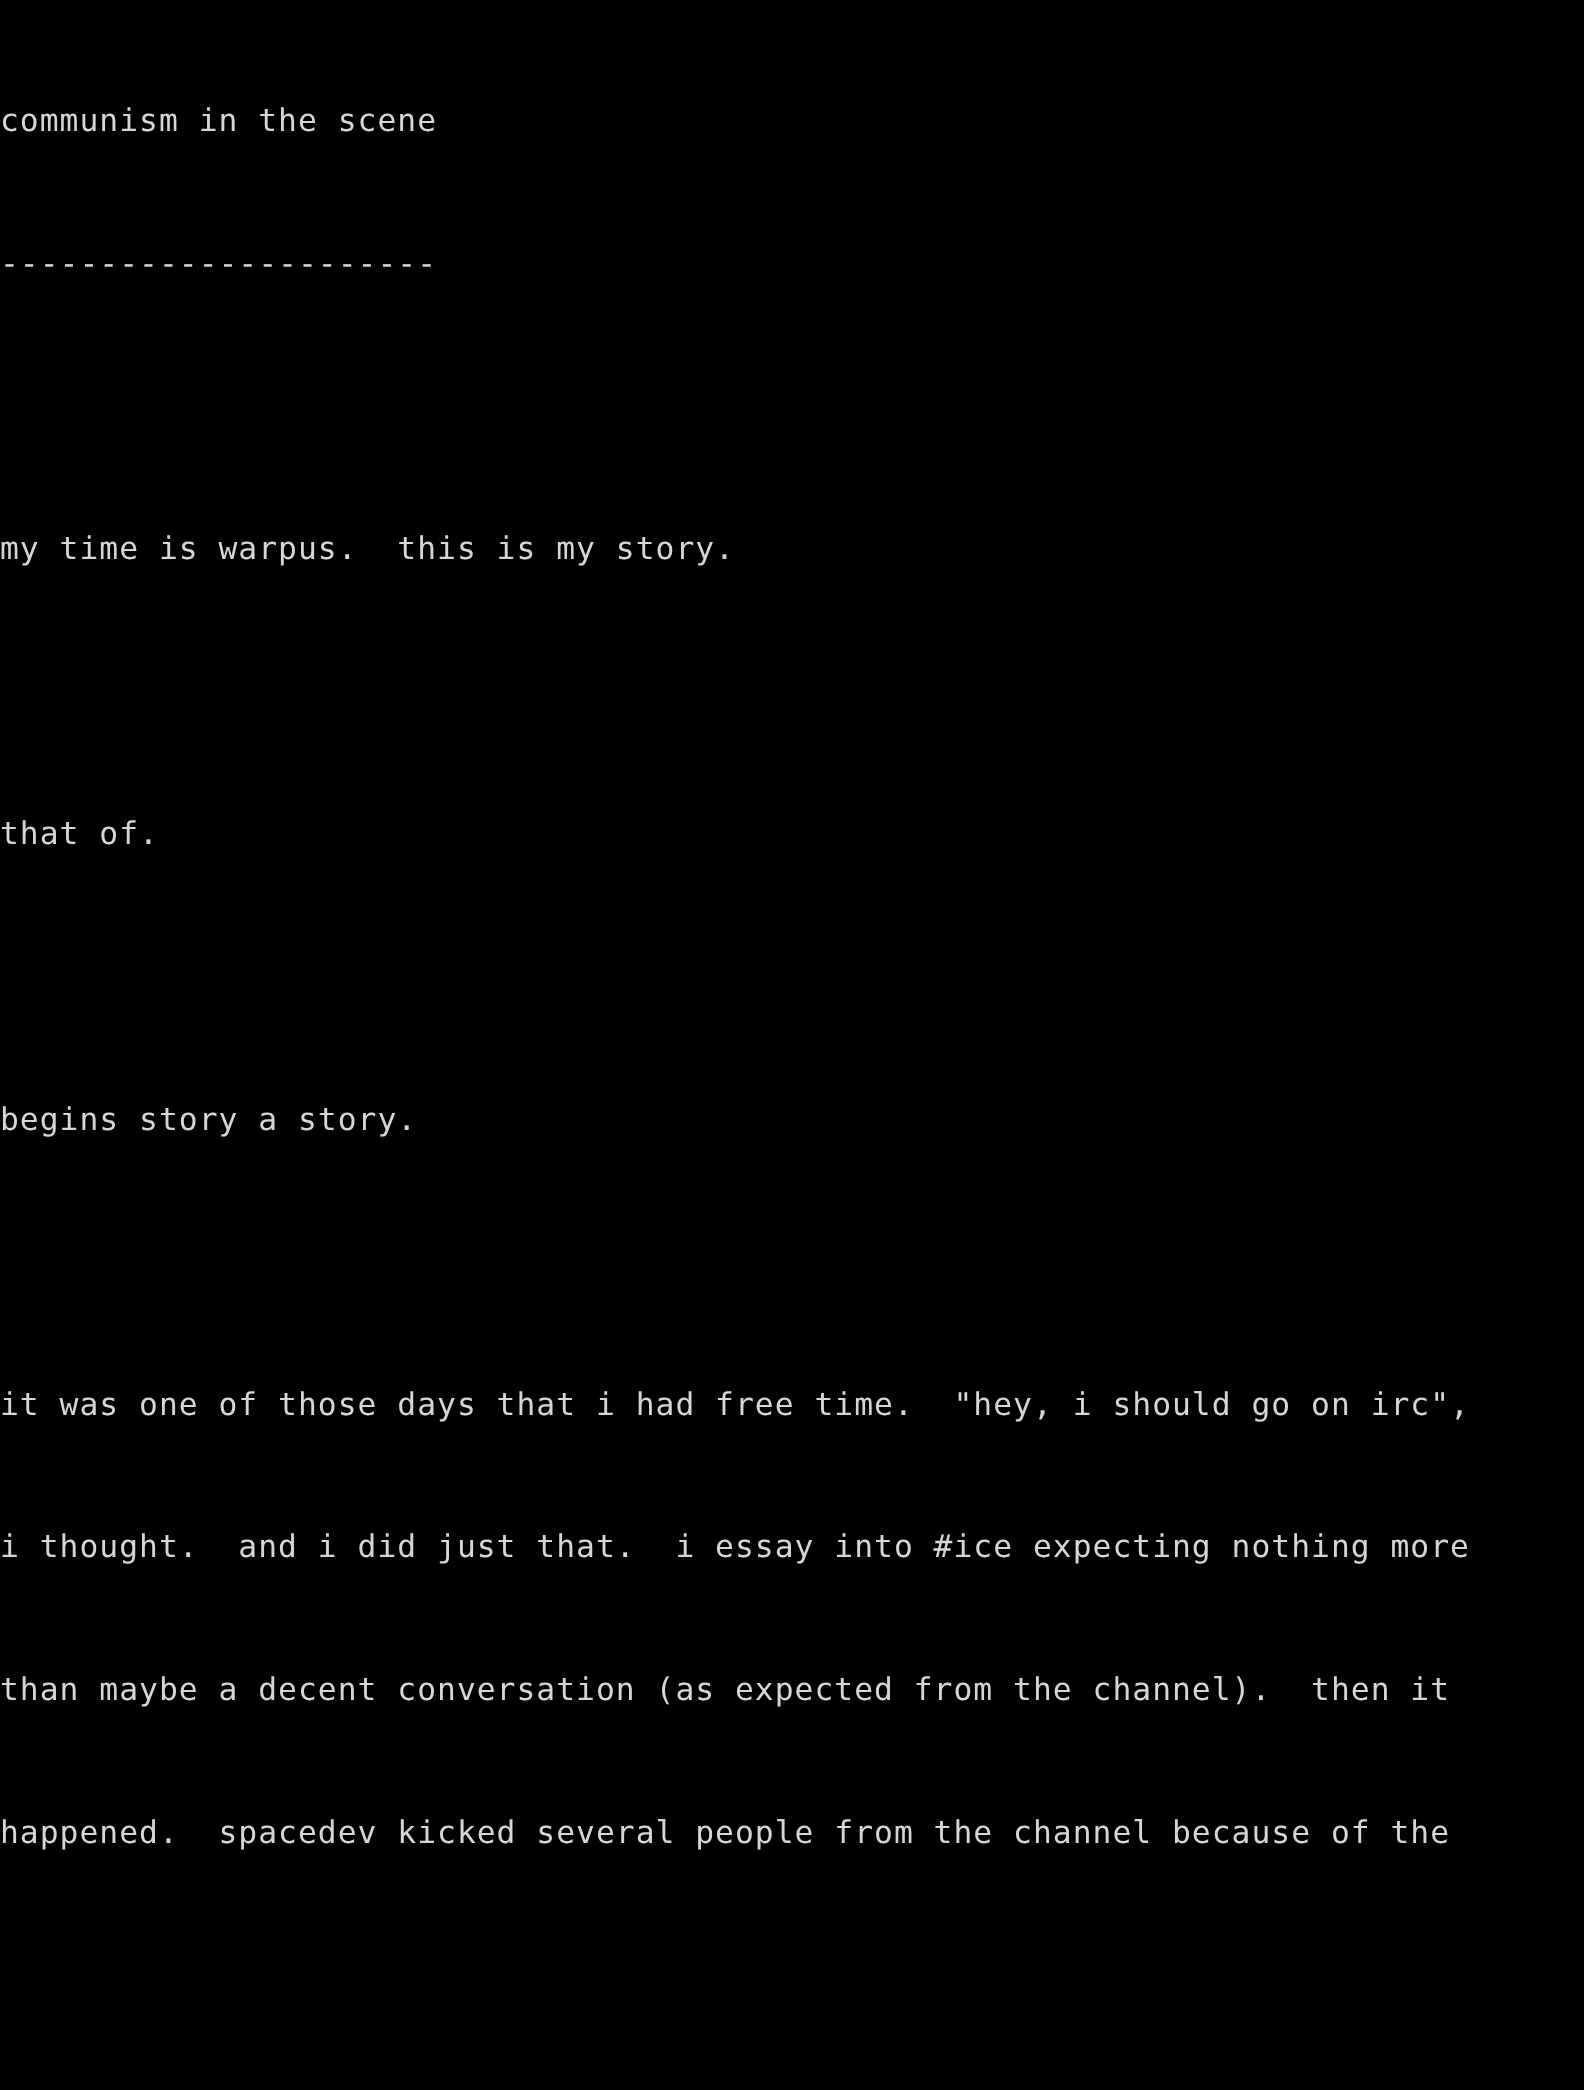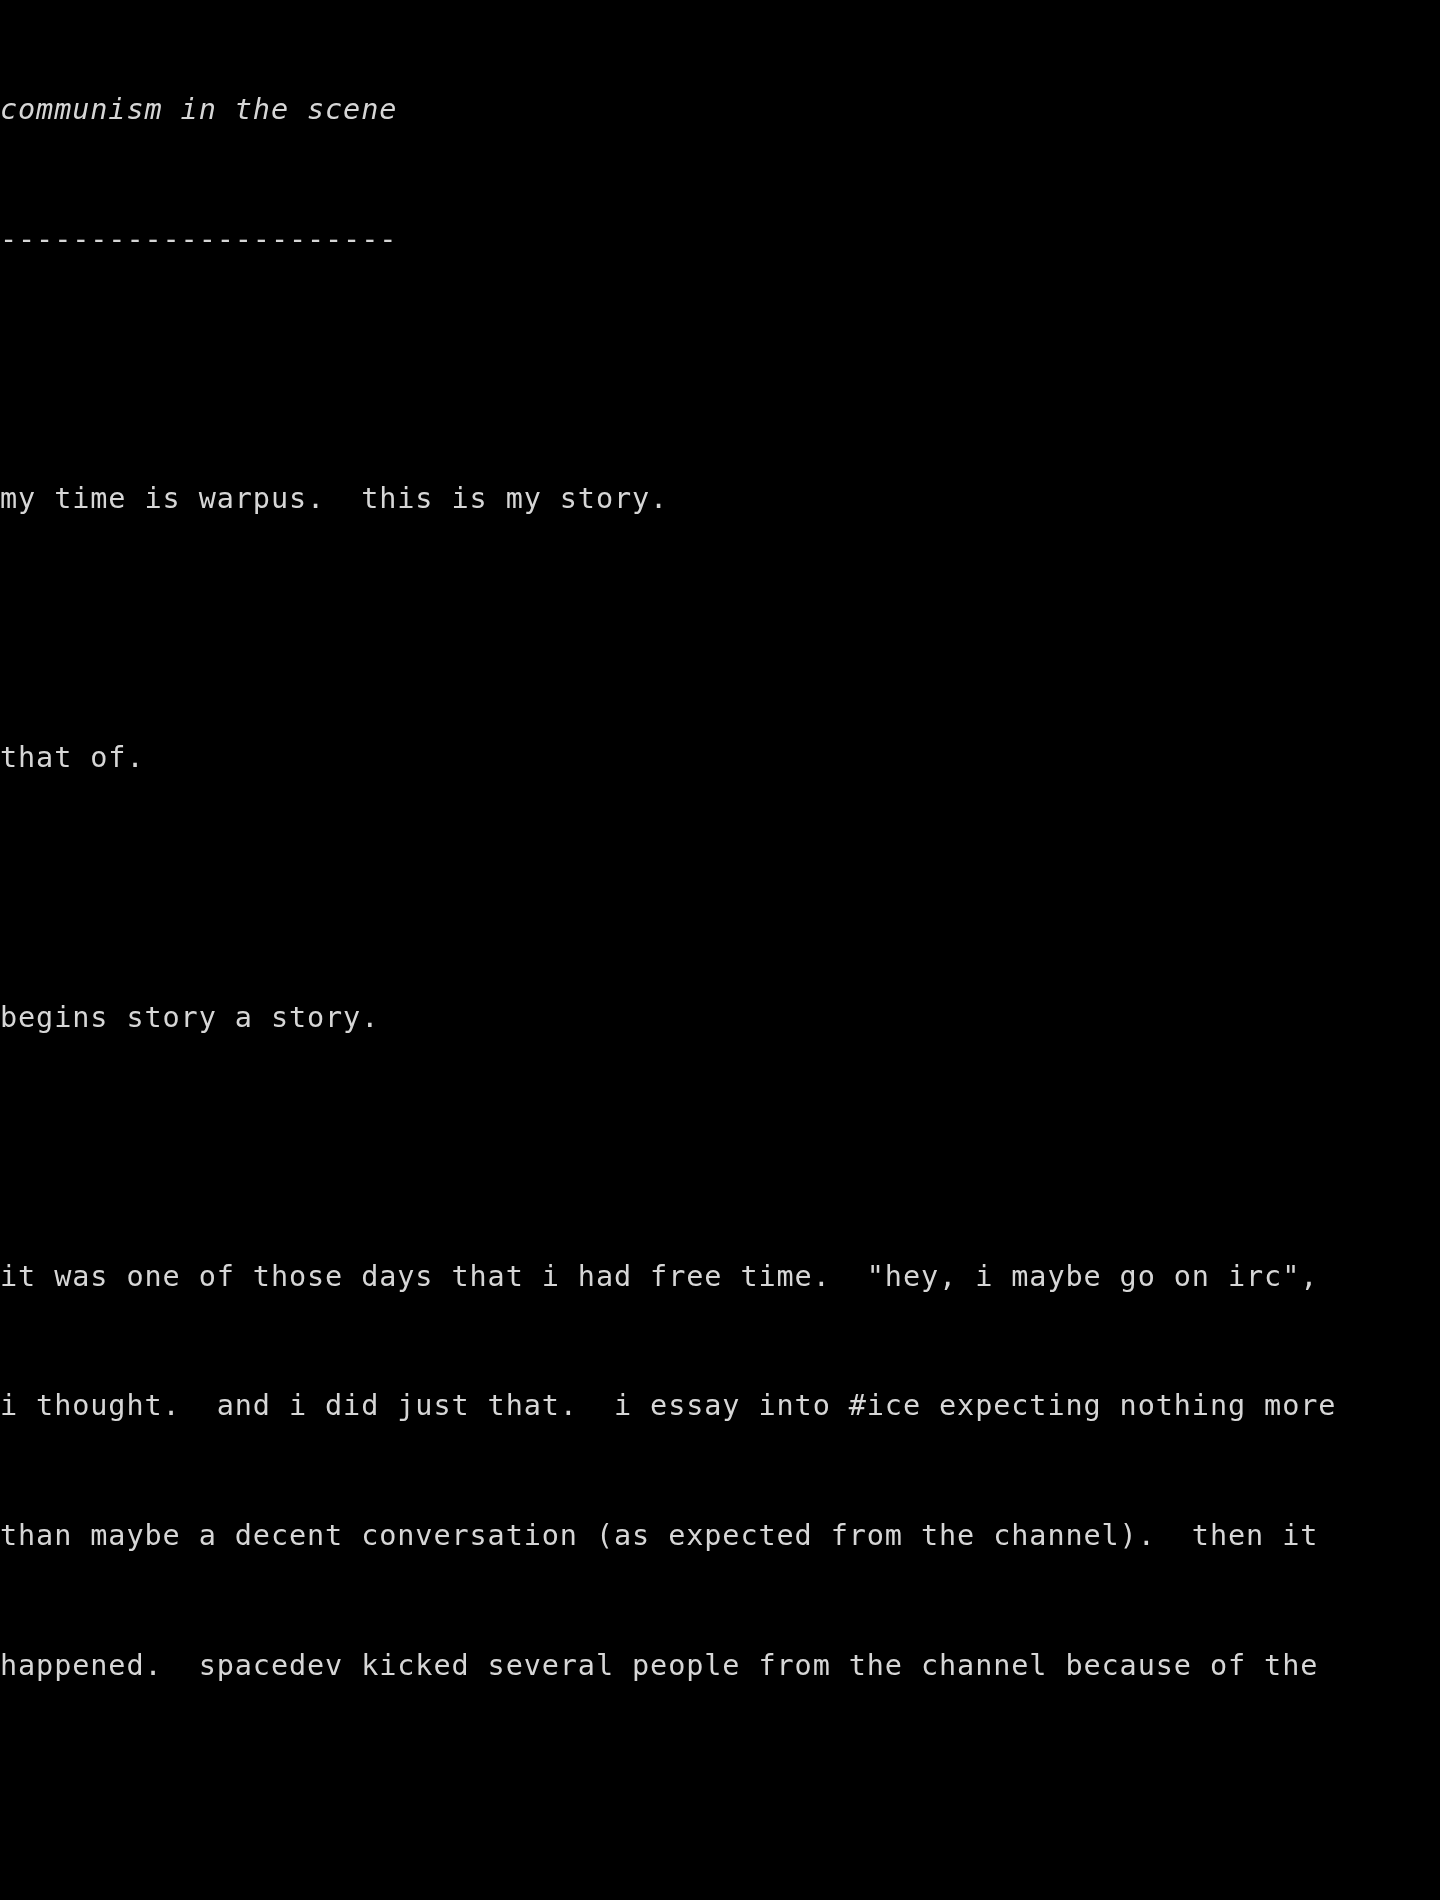--- a/index.html
+++ b/index.html
@@ -34,41 +34,40 @@
   .line {
     white-space: pre;
     min-height: 43.2px;
   }
   .blank {
     white-space: pre;
     min-height: 43.2px;
   }
   .title {
     white-space: pre;
-    font-style: italic;
   }
   .rule {
     white-space: pre;
   }
 </style>
 </head>
 <body>
 
 <div class="screen">
   <div class="textdoc">
     <div class="title">communism in the scene</div>
     <div class="rule">----------------------</div>
     <div class="blank"></div>
     <div class="line">my time is warpus.  this is my story.</div>
     <div class="blank"></div>
     <div class="line">that of.</div>
     <div class="blank"></div>
     <div class="line">begins story a story.</div>
     <div class="blank"></div>
-    <div class="line">it was one of those days that i had free time.  "hey, i maybe go on irc",</div>
+    <div class="line">it was one of those days that i had free time.  "hey, i should go on irc",</div>
     <div class="line">i thought.  and i did just that.  i essay into #ice expecting nothing more</div>
     <div class="line">than maybe a decent conversation (as expected from the channel).  then it</div>
     <div class="line">happened.  spacedev kicked several people from the channel because of the</div>
     
     
     
     
     
     
     

